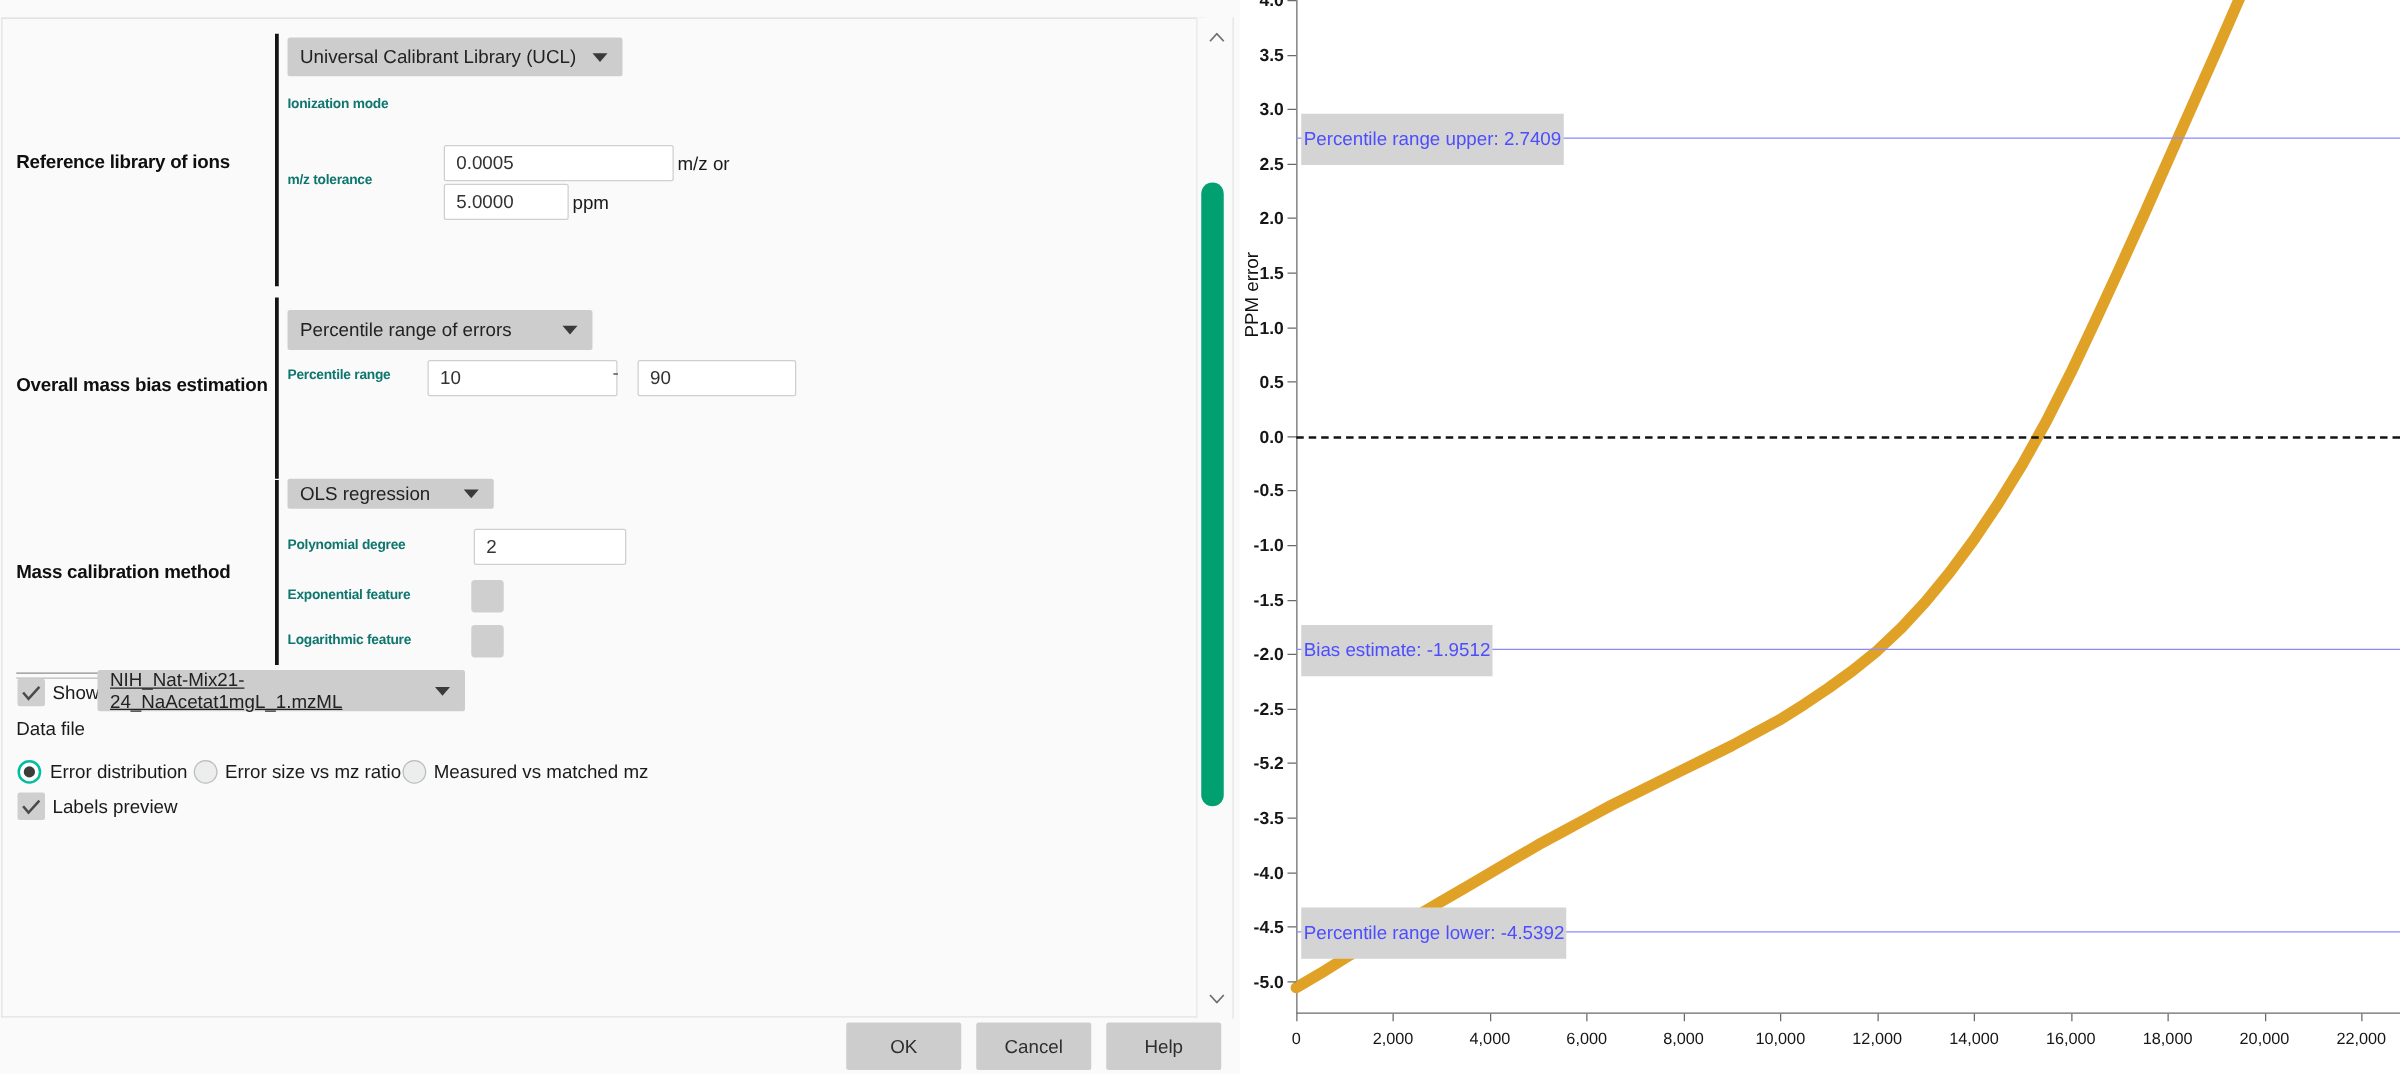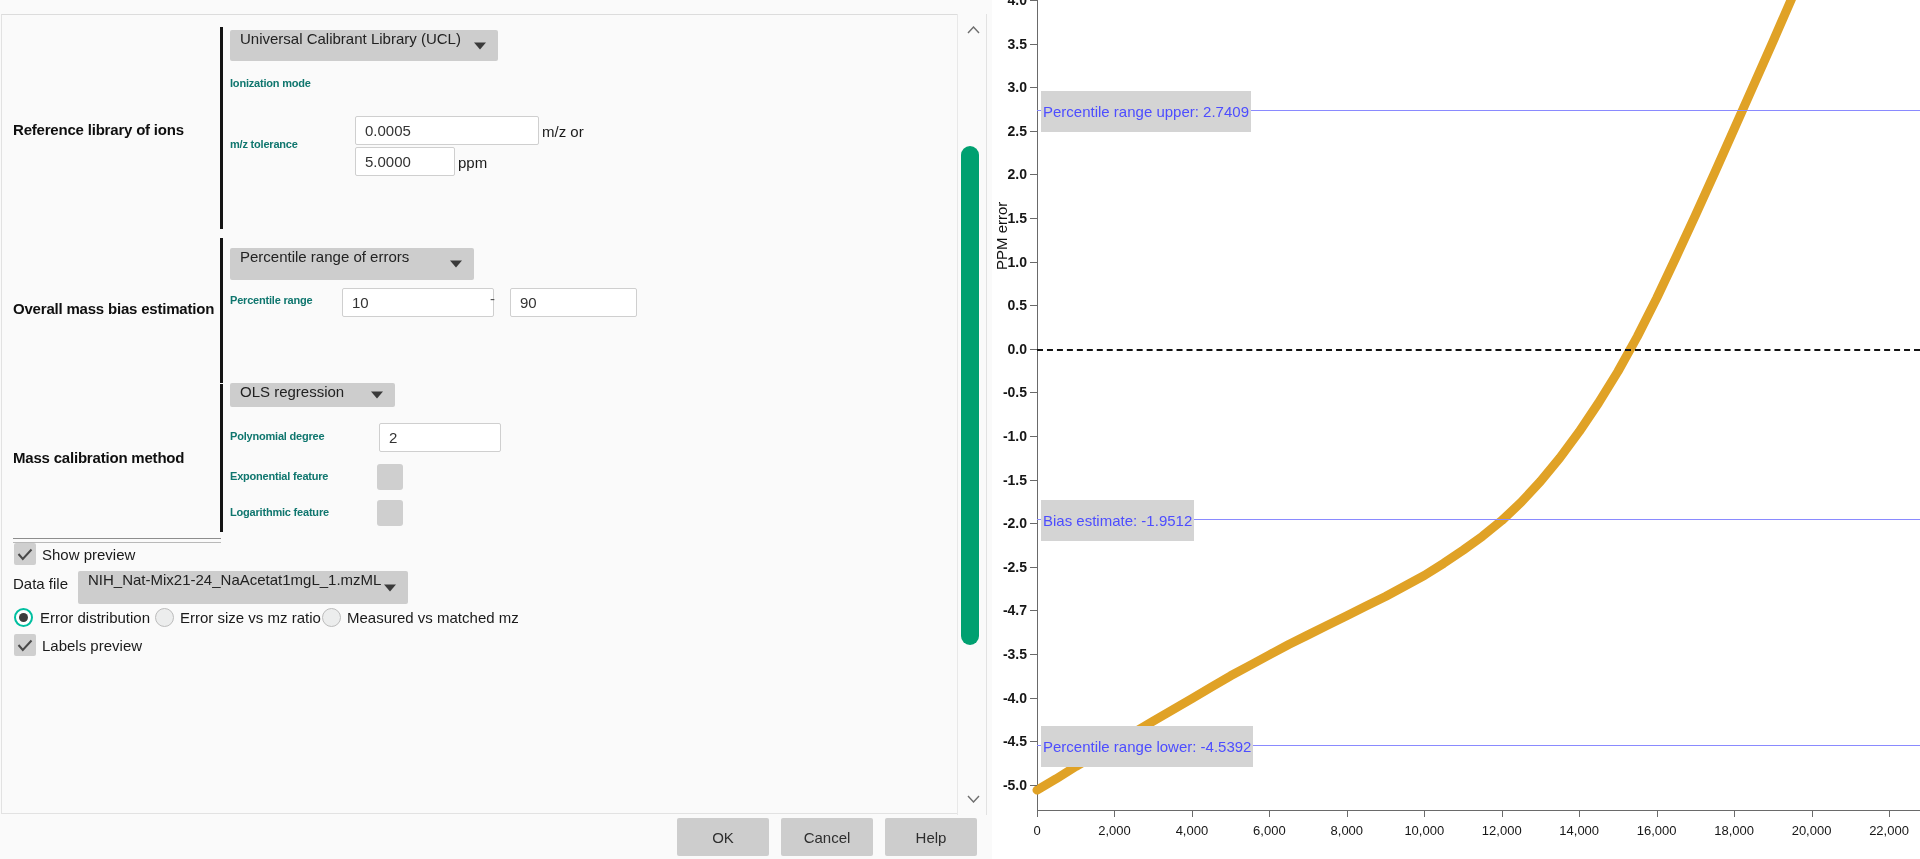--- a/index.html
+++ b/index.html
@@ -40,21 +40,21 @@
     background:#00a070;border-radius:9px;
   }
   .sect-label{
     position:absolute;font-weight:bold;font-size:15px;color:#0f0f0f;
     letter-spacing:-0.2px;
   }
   .vbar{position:absolute;width:3px;background:#141414;}
 
   .dd{
     position:absolute;background:#cdcdcd;border:none;border-radius:2px;
-    display:flex;padding:0 10px;box-sizing:border-box;
+    display:flex;align-items:center;padding:0 10px;box-sizing:border-box;
     font-size:15px;color:#222;cursor:default;
   }
   .dd .caret{
     position:absolute;right:12px;top:50%;transform:translateY(-50%);
     width:0;height:0;border-left:6px solid transparent;border-right:6px solid transparent;
     border-top:7px solid #3a3a3a;
   }
   .txtbox{
     position:absolute;background:#ffffff;border:1px solid #cfcfcf;border-radius:2px;
     box-sizing:border-box;display:flex;align-items:center;padding:0 9px;
@@ -219,21 +219,21 @@
     <div class="hr-double"></div>
 
     <div class="chk" style="left:14px;top:543px;">
       <svg width="16" height="13" viewBox="0 0 16 13">
           <polyline points="1.5,6 5.8,11 14.5,1.5" fill="none" stroke="#4a4a4a" stroke-width="2"></polyline>
         </svg>
     </div>
     <div class="ctext" style="left:42px;top:546px;">Show preview</div>
 
     <div class="ctext" style="left:13px;top:575px;">Data file</div>
-    <div class="dd" style="left:78px;top:571px;width:330px;height:33px;">
+    <div class="dd" style="left:78px;top:536px;width:294px;height:33px;text-decoration:underline;">
       <span>NIH_Nat-Mix21-24_NaAcetat1mgL_1.mzML</span>
       <span class="caret"></span>
     </div>
 
     <div class="radio on" style="left:14px;top:608px;"></div>
     <div class="ctext" style="left:40px;top:609px;">Error distribution</div>
 
     <div class="radio" style="left:155px;top:608px;"></div>
     <div class="ctext" style="left:180px;top:609px;">Error size vs mz ratio</div>
 
@@ -284,21 +284,21 @@
         <div class="ytlabel" style="top: 392.419px;">-0.5</div>
         <div class="ytick" style="top: 436.022px;"></div>
         <div class="ytlabel" style="top: 436.022px;">-1.0</div>
         <div class="ytick" style="top: 479.624px;"></div>
         <div class="ytlabel" style="top: 479.624px;">-1.5</div>
         <div class="ytick" style="top: 523.226px;"></div>
         <div class="ytlabel" style="top: 523.226px;">-2.0</div>
         <div class="ytick" style="top: 566.828px;"></div>
         <div class="ytlabel" style="top: 566.828px;">-2.5</div>
         <div class="ytick" style="top: 610.43px;"></div>
-        <div class="ytlabel" style="top: 610.43px;">-4.7</div>
+        <div class="ytlabel" style="top: 610.43px;">-5.2</div>
         <div class="ytick" style="top: 654.032px;"></div>
         <div class="ytlabel" style="top: 654.032px;">-3.5</div>
         <div class="ytick" style="top: 697.634px;"></div>
         <div class="ytlabel" style="top: 697.634px;">-4.0</div>
         <div class="ytick" style="top: 741.237px;"></div>
         <div class="ytlabel" style="top: 741.237px;">-4.5</div>
         <div class="ytick" style="top: 784.839px;"></div>
         <div class="ytlabel" style="top: 784.839px;">-5.0</div>
         <div class="xtick" style="left: 0px;"></div>
         <div class="xtlabel" style="left: 0px;">0</div>

